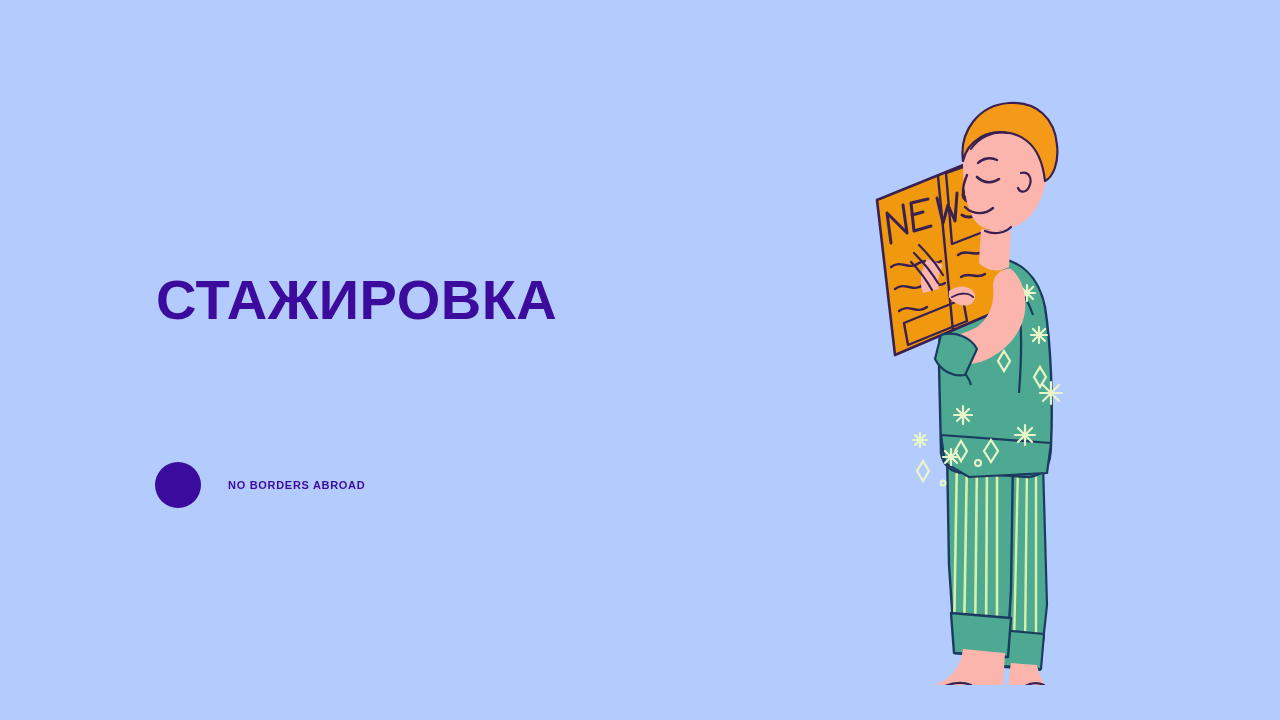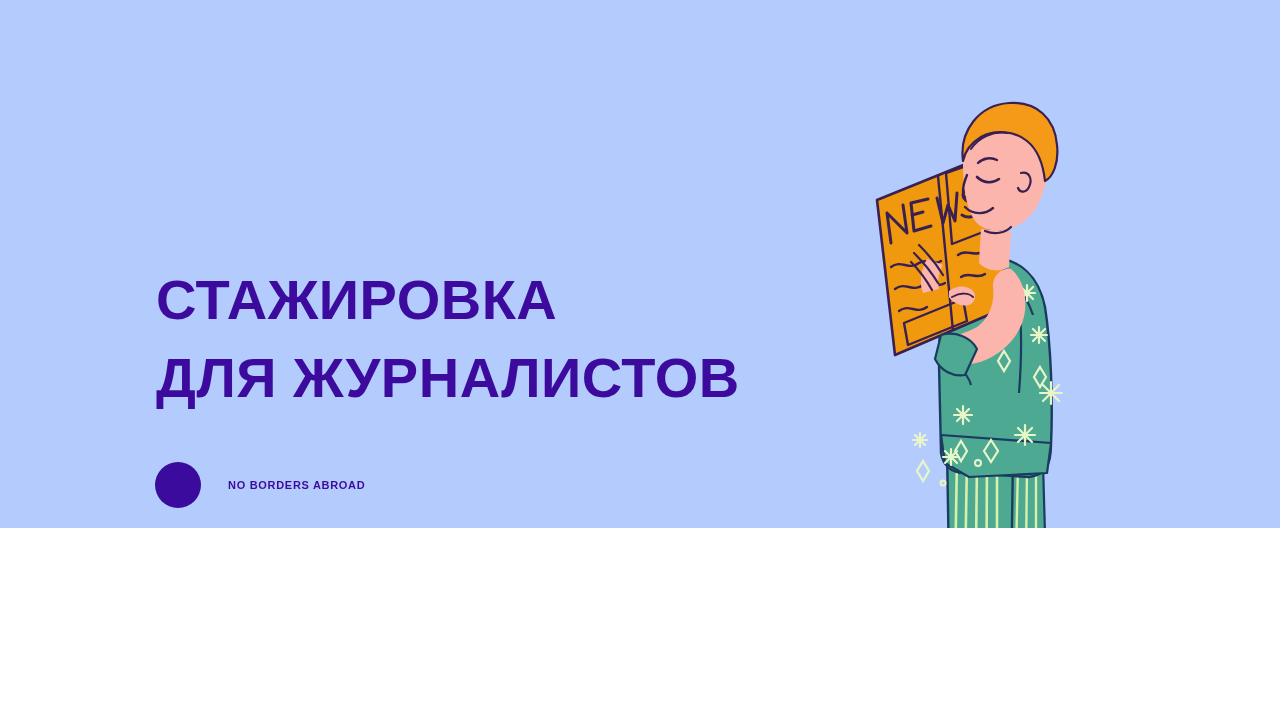--- a/index.html
+++ b/index.html
@@ -8,21 +8,21 @@
   }
   body {
     width: 1280px;
     height: 720px;
     overflow: hidden;
     font-family: "Liberation Sans", sans-serif;
   }
   #slide {
     position: relative;
     width: 1280px;
-    height: 528px;
+    height: 720px;
     background: #b4ccfd;
     overflow: hidden;
   }
   
   #text-block {
     position: absolute;
     left: 156px;
     top: 272px;
     width: 620px;
   }
@@ -79,21 +79,20 @@
     height: 640px;
   }
 </style>
 </head>
 <body>
 
 <div id="slide">
 
   <div id="text-block">
     <div id="headline-line-1" class="headline-line">СТАЖИРОВКА</div>
-    <div id="headline-line-2" class="headline-line">ДЛЯ ЖУРНАЛИСТОВ</div>
   </div>
 
   <div id="subtitle-row">
     <div id="brand-dot"></div>
     <div id="subtitle-text">NO BORDERS ABROAD</div>
   </div>
 
   <div id="illustration">
     <svg viewBox="0 0 300 640" xmlns="http://www.w3.org/2000/svg">
 

